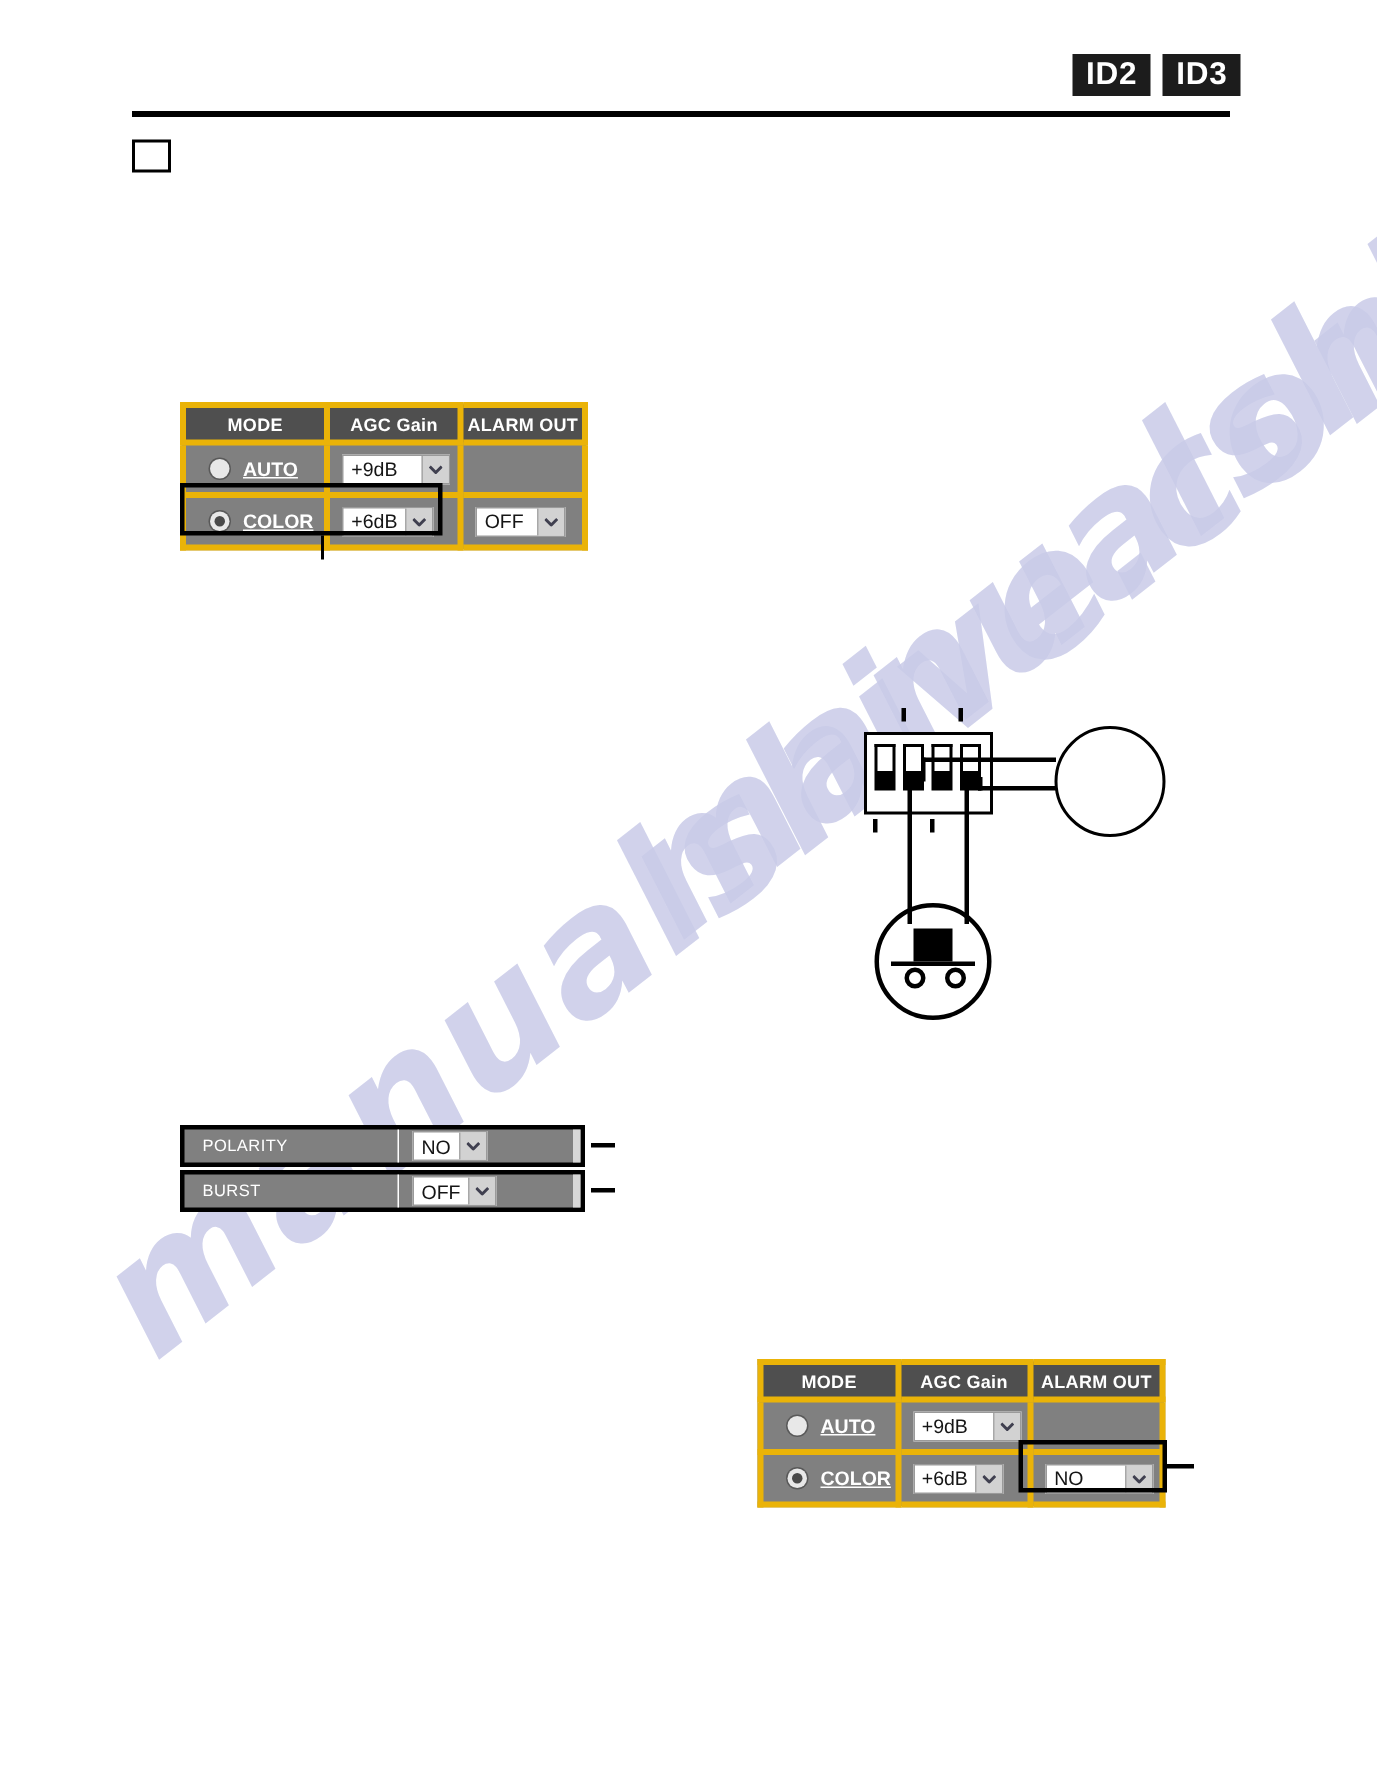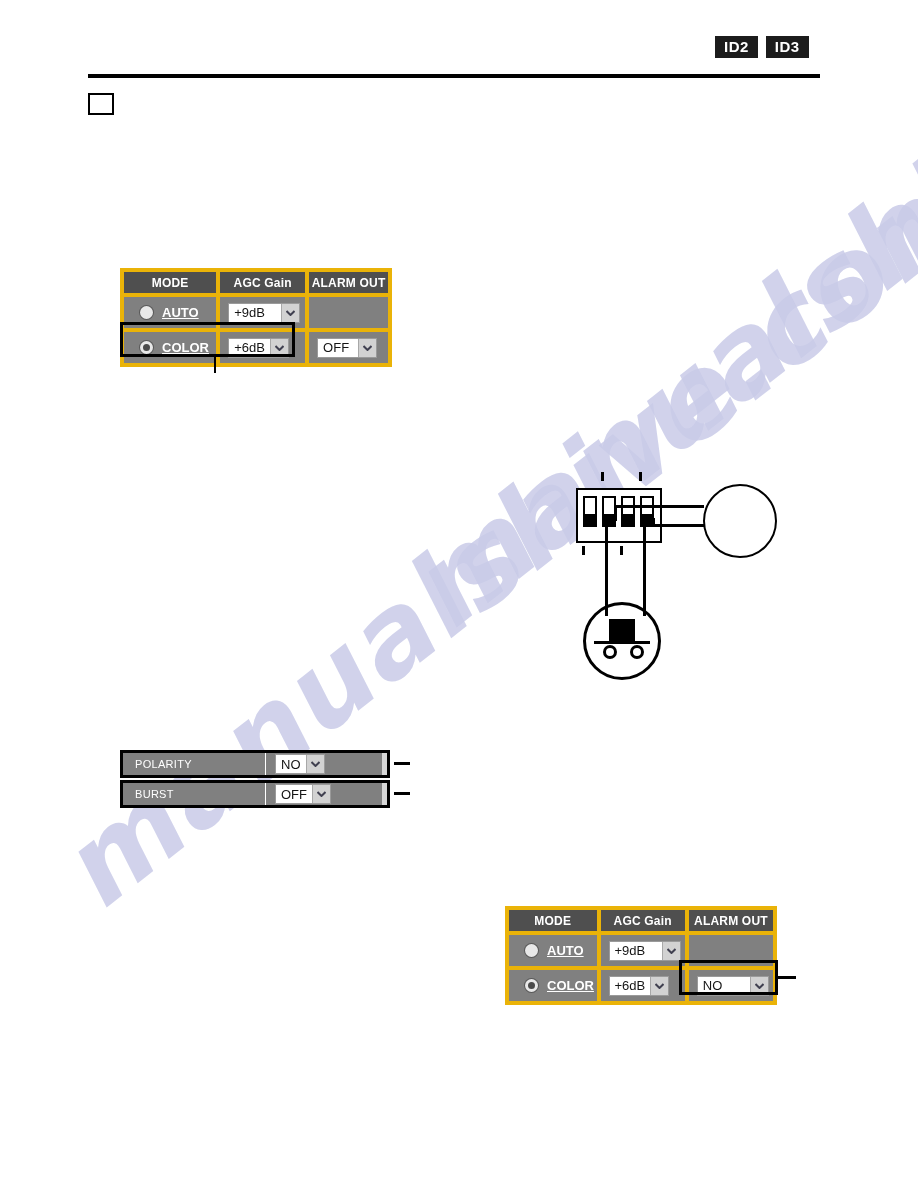--- a/index.html
+++ b/index.html
@@ -51,21 +51,21 @@
   #id-badges {
     position: absolute;
     left: 715px; top: 36px;
     display: flex;
     gap: 8px;
     z-index: 5;
   }
   .id-badge {
     background: #1c1c1c;
     color: #ffffff;
-    font-size: 15px;
+    font-size: 21px;
     font-weight: 700;
     font-family: "Liberation Sans", sans-serif;
     padding: 3px 9px 4px 9px;
     line-height: 1;
     letter-spacing: .5px;
   }
 
   
   #header-rule {
     position: absolute;

